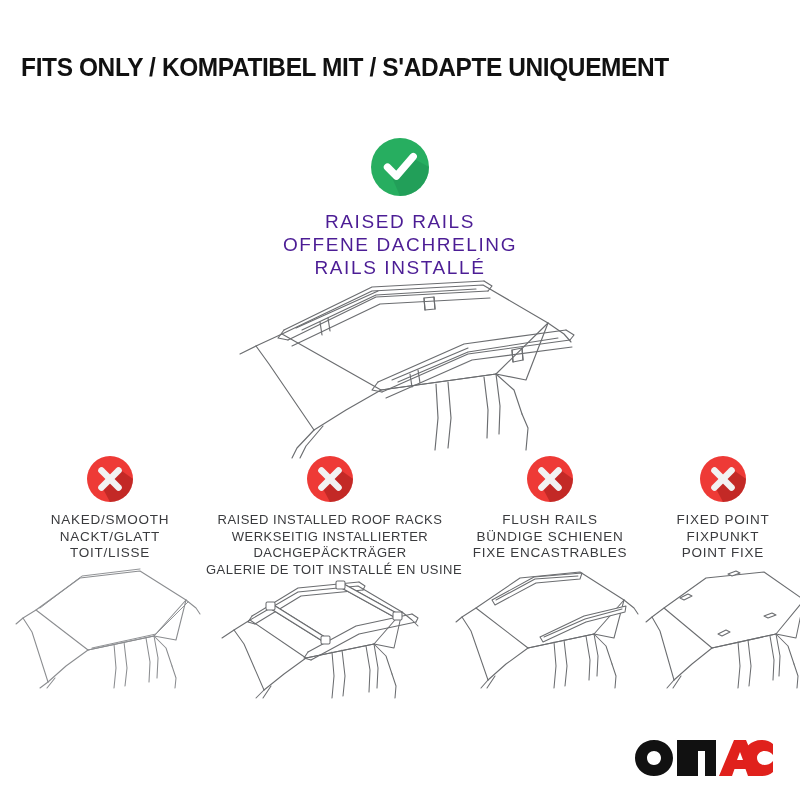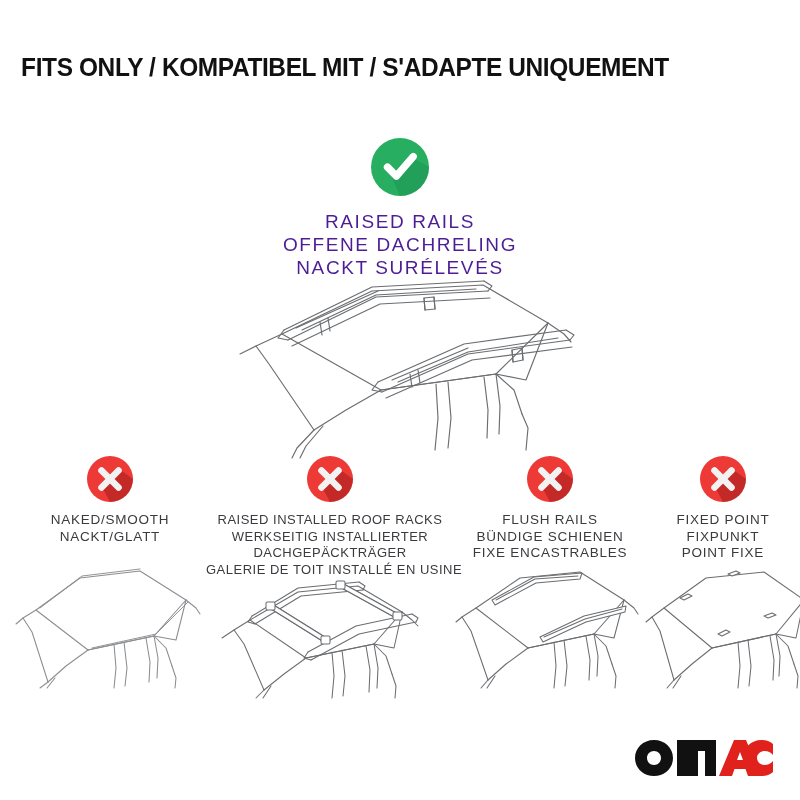--- a/index.html
+++ b/index.html
@@ -141,21 +141,21 @@
     <svg width="58" height="58" viewBox="0 0 58 58">
       <circle cx="29" cy="29" r="29" fill="#27ae60"></circle>
       <path d="M29 58 A29 29 0 0 0 58 29 L40.5 19.5 L24 38 L18 32.5 Z" fill="#1f9354" opacity="0.55"></path>
       <path d="M16.5 29.2 L25.4 38.1 L42.2 18.6" fill="none" stroke="#ffffff" stroke-width="7.4" stroke-linecap="round" stroke-linejoin="round"></path>
     </svg>
   </div>
 
   <div class="primary-labels">
     <div class="line">RAISED RAILS</div>
     <div class="line">OFFENE DACHRELING</div>
-    <div class="line">NACKT SURÉLEVÉS</div>
+    <div class="line">RAILS INSTALLÉ</div>
   </div>
 </div>
 
 <div class="hero-art">
   <svg width="430" height="180" viewBox="0 0 430 180">
     <g fill="none" stroke="#6b6d70" stroke-width="1.15" stroke-linejoin="round" stroke-linecap="round">
 
       <path d="M86 56 L176 13 L287 7 L352 45 L300 96 L185 112 Z" fill="#ffffff"></path>
 
       <path d="M86 56 L60 68 L44 76"></path>
@@ -219,20 +219,21 @@
         <path d="M23 46 A23 23 0 0 0 46 23 L31.5 12.5 L20 24 L14.5 30 Z" fill="#8f1714" opacity="0.45"></path>
         <g stroke="#f2f2f2" stroke-width="6.6" stroke-linecap="round">
           <line x1="14.5" y1="14.5" x2="31.5" y2="31.5"></line>
           <line x1="31.5" y1="14.5" x2="14.5" y2="31.5"></line>
         </g>
       </svg>
     </div>
     <div class="opt-labels">
       <div class="line">NAKED/SMOOTH</div>
       <div class="line">NACKT/GLATT</div>
+      <div class="line">TOIT/LISSE</div>
     </div>
     <div class="opt-art">
       <svg width="192" height="130" viewBox="0 0 192 130">
         <g fill="none" stroke="#8b8d90" stroke-width="1.05" stroke-linejoin="round" stroke-linecap="round">
           <path d="M22 52 L66 20 L126 13 L172 42 L140 78 L74 92 Z" fill="#ffffff"></path>
           <path d="M22 52 L9 60 L2 66"></path>
           <path d="M74 92 L52 108 L34 124"></path>
           <path d="M172 42 L182 50 L186 56"></path>
           <path d="M9 60 L18 74 L34 124"></path>
           <path d="M34 124 L26 130"></path>

